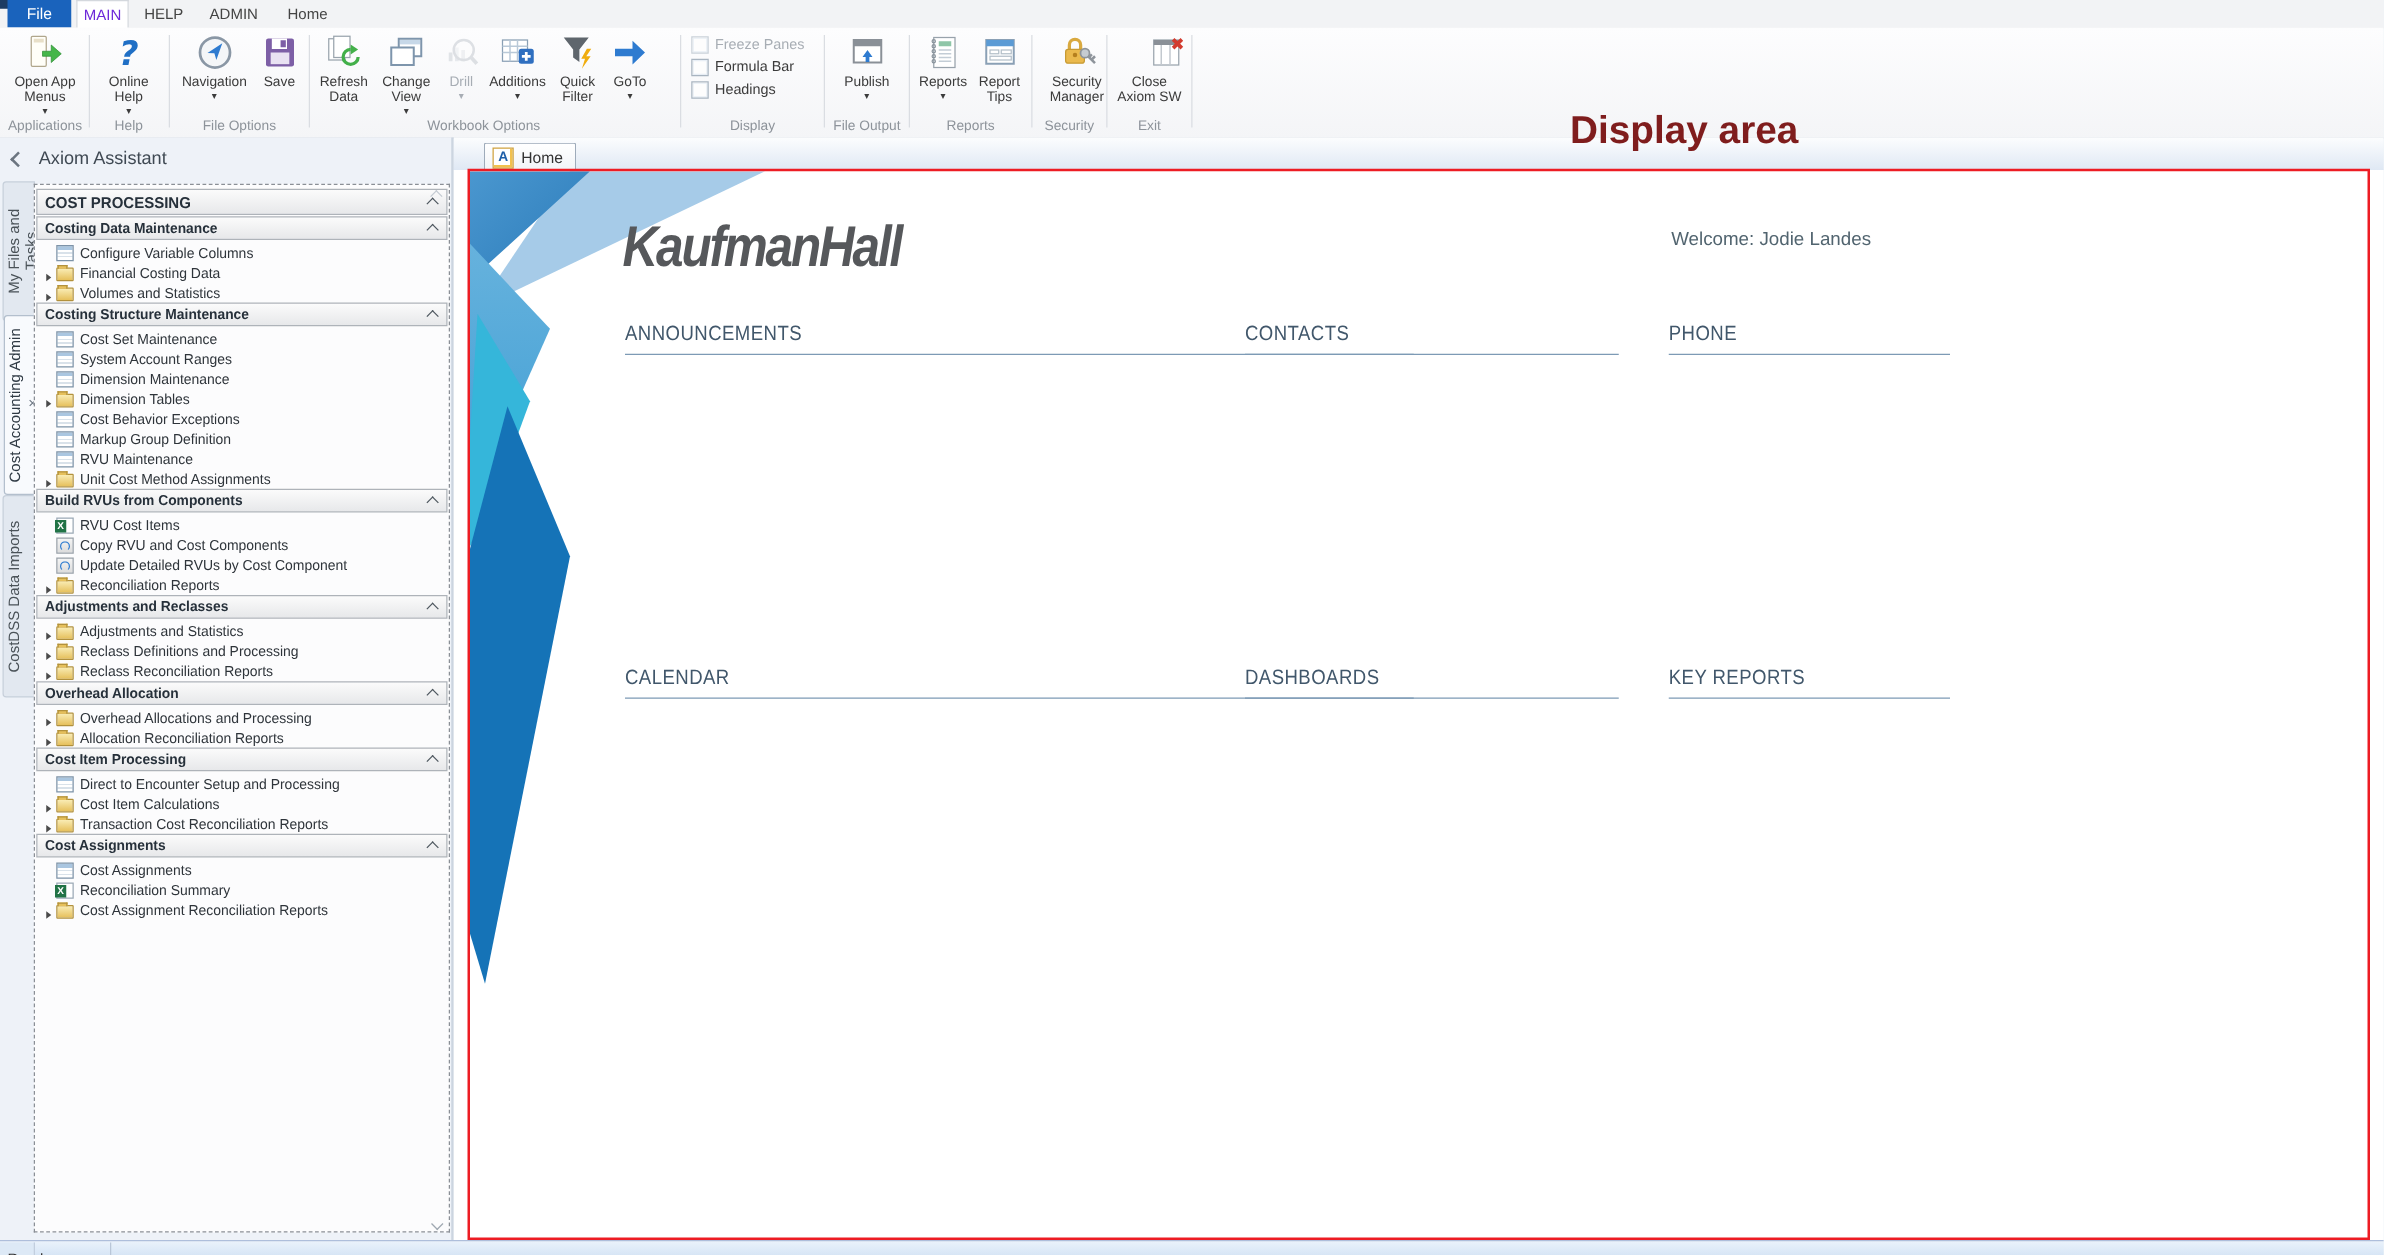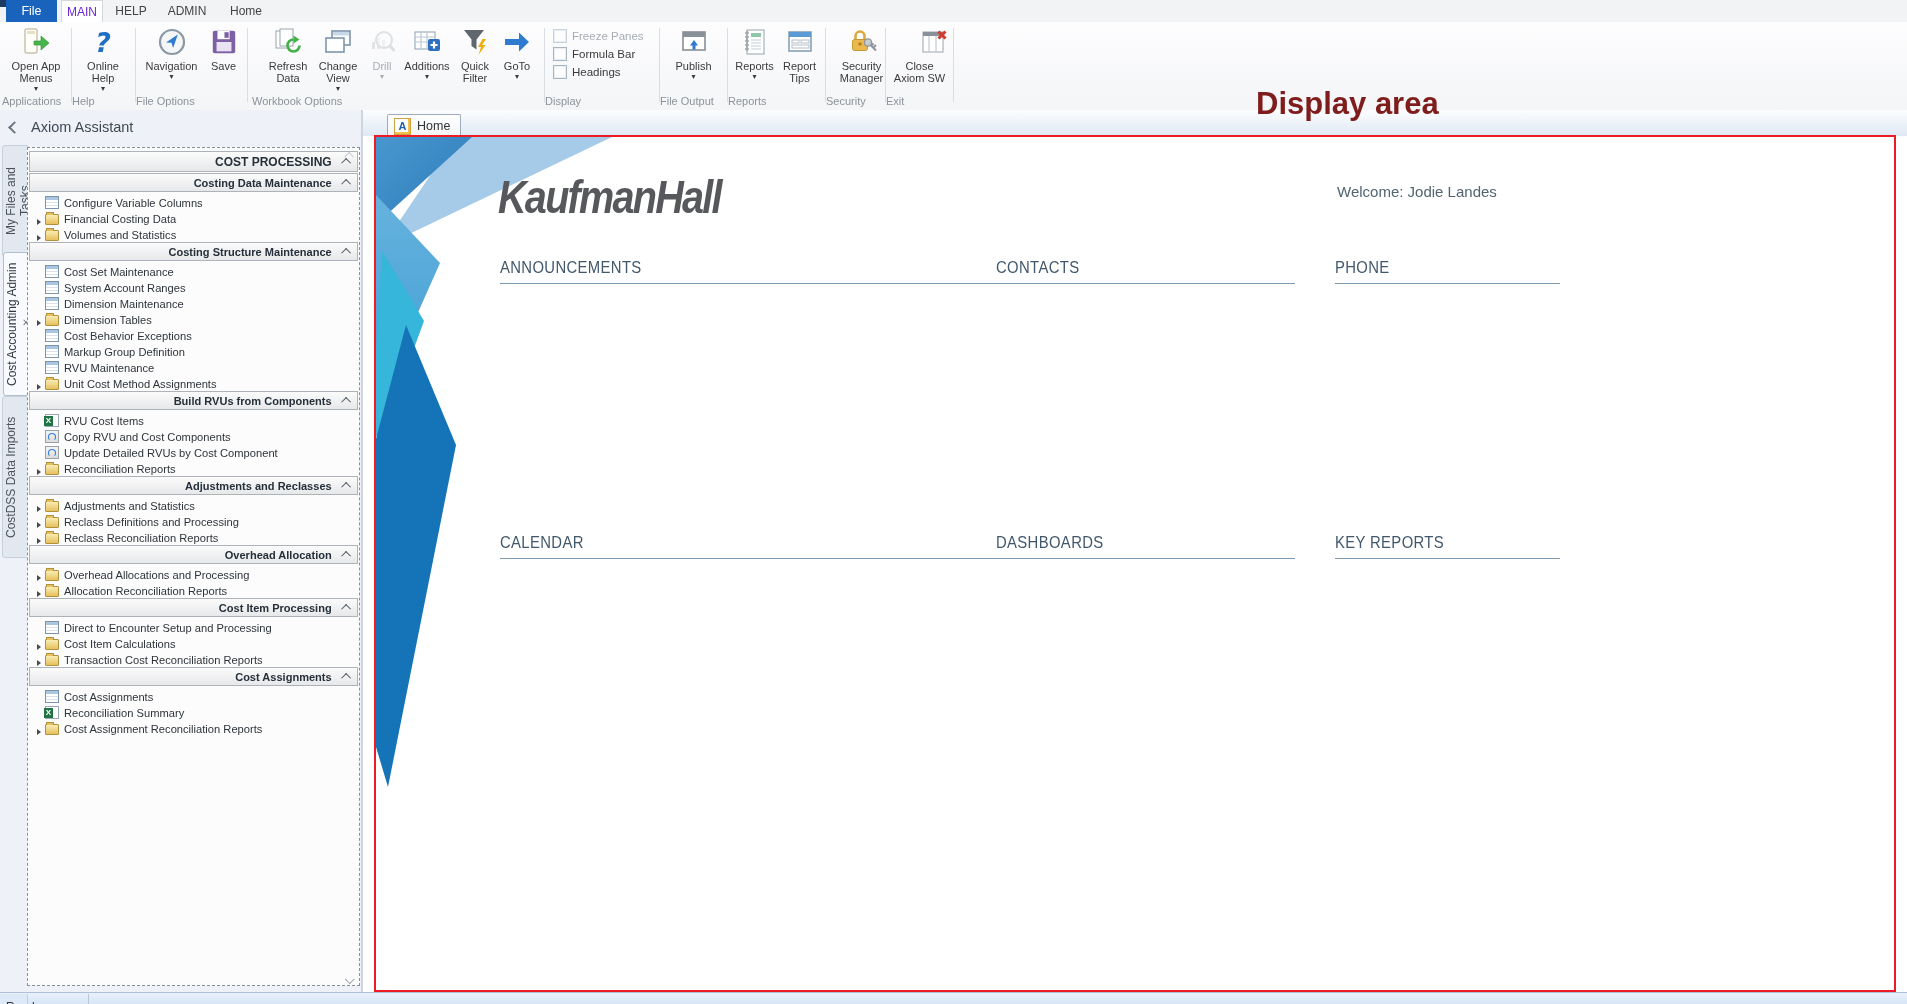--- a/index.html
+++ b/index.html
@@ -14,40 +14,40 @@
   .rtab.active{background:#ffffff;border:1px solid #d4d8dd;border-bottom:none;color:#6d28d9;}
 
   
   .ribbon{position:absolute;left:0;top:22px;width:100%;height:88px;background:linear-gradient(#fdfdfe,#f4f5f7);border-bottom:1px solid #d3d8de;}
   .rgroup{position:absolute;top:0;height:88px;}
   .rbtns{display:flex;justify-content:center;align-items:flex-start;padding-top:4px;}
   .rbtn{display:flex;flex-direction:column;align-items:center;font-size:11px;color:#3b3b3b;text-align:center;line-height:1.12;cursor:default;}
   .rbtn .ric{height:32px;display:flex;align-items:center;justify-content:center;margin-bottom:2px;}
   .rbtn.disabled{color:#a7adb4;}
   .rbtn.disabled svg{opacity:.45;}
-  .glabel{position:absolute;bottom:3px;left:0;width:100%;color:#8d939a;font-size:11px;}
+  .glabel{position:absolute;bottom:3px;left:0;width:100%;text-align:center;color:#8d939a;font-size:11px;}
   .rsep{position:absolute;top:6px;bottom:8px;width:1px;background:#dadde2;}
   .dd{font-size:8px;color:#3b3b3b;}
   .ddb{display:block;font-size:8px;color:#3b3b3b;line-height:7px;margin-top:1px;}
   .rbtn.disabled .dd,.rbtn.disabled .ddb{color:#a7adb4;}
   .rcheckcol{display:flex;flex-direction:column;gap:4px;padding:7px 0 0 8px;}
   .rcheck{display:flex;align-items:center;gap:5px;font-size:11.5px;color:#3b3b3b;cursor:default;}
   .rcheck.disabled{color:#a7adb4;}
   .cbox{width:12px;height:12px;background:#fdfdfd;border:1px solid #a8b4c0;box-shadow:inset 0 0 0 1px #e8eef5;flex:none;}
   .rcheck.disabled .cbox{border-color:#c9d1d9;}
 
   
   .assist{position:absolute;left:0;top:110px;width:362px;height:34px;background:#eef2f8;display:flex;align-items:center;font-size:14.5px;color:#3f4953;}
   .caret-left{width:7px;height:7px;border-left:2px solid #6b7580;border-bottom:2px solid #6b7580;transform:rotate(45deg);margin:0 12px 0 10px;}
   .vtab{position:absolute;left:2px;width:22px;writing-mode:vertical-rl;transform:rotate(180deg);text-align:center;font-size:12px;color:#4a5258;background:#e2e8f0;border:1px solid #c6cfda;border-radius:0 3px 3px 0;padding:6px 1px;cursor:default;}
   .vtab.active{background:#f8fafd;border-color:#b3bfcd;color:#2f3a44;left:3px;}
   .vtab .vclose{font-size:12px;color:#6b7580;margin-top:4px;display:inline-block;}
 
   .treepanel{position:absolute;left:27px;top:147px;width:333px;height:839px;background:#fcfcfd;border:1px dashed #8a8f96;box-sizing:border-box;padding-top:2px;overflow:hidden;}
-  .thead{height:17px;margin:1px 1px 1px 1px;background:linear-gradient(#fbfbfb,#e7e8ea);border:1px solid #aeb3b9;display:flex;align-items:center;padding:0 6px;font-size:11.5px;font-weight:bold;color:#26303a;text-align:right;}
+  .thead{height:17px;margin:1px 1px 1px 1px;background:linear-gradient(#fbfbfb,#e7e8ea);border:1px solid #aeb3b9;display:flex;align-items:center;padding:0 6px;font-size:11.5px;font-weight:bold;color:#26303a;}
   .thead.title{height:19px;font-size:12.5px;}
   .thead .hl{flex:1;transform:scaleX(.96);transform-origin:left;}
   .caret-up{width:6px;height:6px;border-left:1.6px solid #4d565e;border-top:1.6px solid #4d565e;transform:rotate(45deg) translateY(2px);}
   .trow{height:16px;display:flex;align-items:flex-end;padding-left:9px;font-size:11.5px;color:#2e343a;cursor:default;}
   .trow .lbl{white-space:nowrap;transform:scaleX(.97);transform-origin:left;}
   .exp{width:0;height:0;border-left:4px solid #4a4a4a;border-top:3.5px solid transparent;border-bottom:3.5px solid transparent;margin-right:4px;flex:none;}
   .expsp{width:8px;flex:none;}
   .ico{width:14px;height:13px;display:inline-block;margin-right:5px;flex:none;box-sizing:border-box;}
   .ico-report{border:1px solid #7d93a8;background:linear-gradient(#aac6e0 0 3px,#fff 3px 5px,#d9e2ea 5px 6px,#fff 6px 8px,#d9e2ea 8px 9px,#fff 9px);}
   .ico-folder{position:relative;margin-top:2px;height:11px;background:linear-gradient(#f9ecb4,#e6c05c);border:1px solid #b2913c;border-radius:1px;}
@@ -153,21 +153,21 @@
                 <rect x="7" y="15" width="16" height="10" fill="#e9e2f2"></rect>
               </svg>
           </span>
           <span>Save</span>
         </div>
       </div>
       <div class="glabel">File Options</div>
     </div>
     <div class="rsep" style="left:247px;"></div>
 
-    <div class="rgroup" style="left:252px;width:296px;">
+    <div class="rgroup" style="left:239px;width:296px;">
       <div class="rbtns">
         <div class="rbtn" style="width:50px;">
           <span class="ric">
             <svg width="30" height="30" viewBox="0 0 30 30">
                 <rect x="3" y="4" width="13" height="17" fill="#fff" stroke="#9aa4ad"></rect>
                 <rect x="7" y="2" width="13" height="17" fill="#fff" stroke="#9aa4ad"></rect>
                 <path d="M20.5 12.5 a6 6 0 1 0 6 6" stroke="#43b04a" stroke-width="2.6" fill="none"></path>
                 <path d="M20.5 8.5 l6 4 -6 4z" fill="#43b04a"></path>
               </svg>
           </span>

